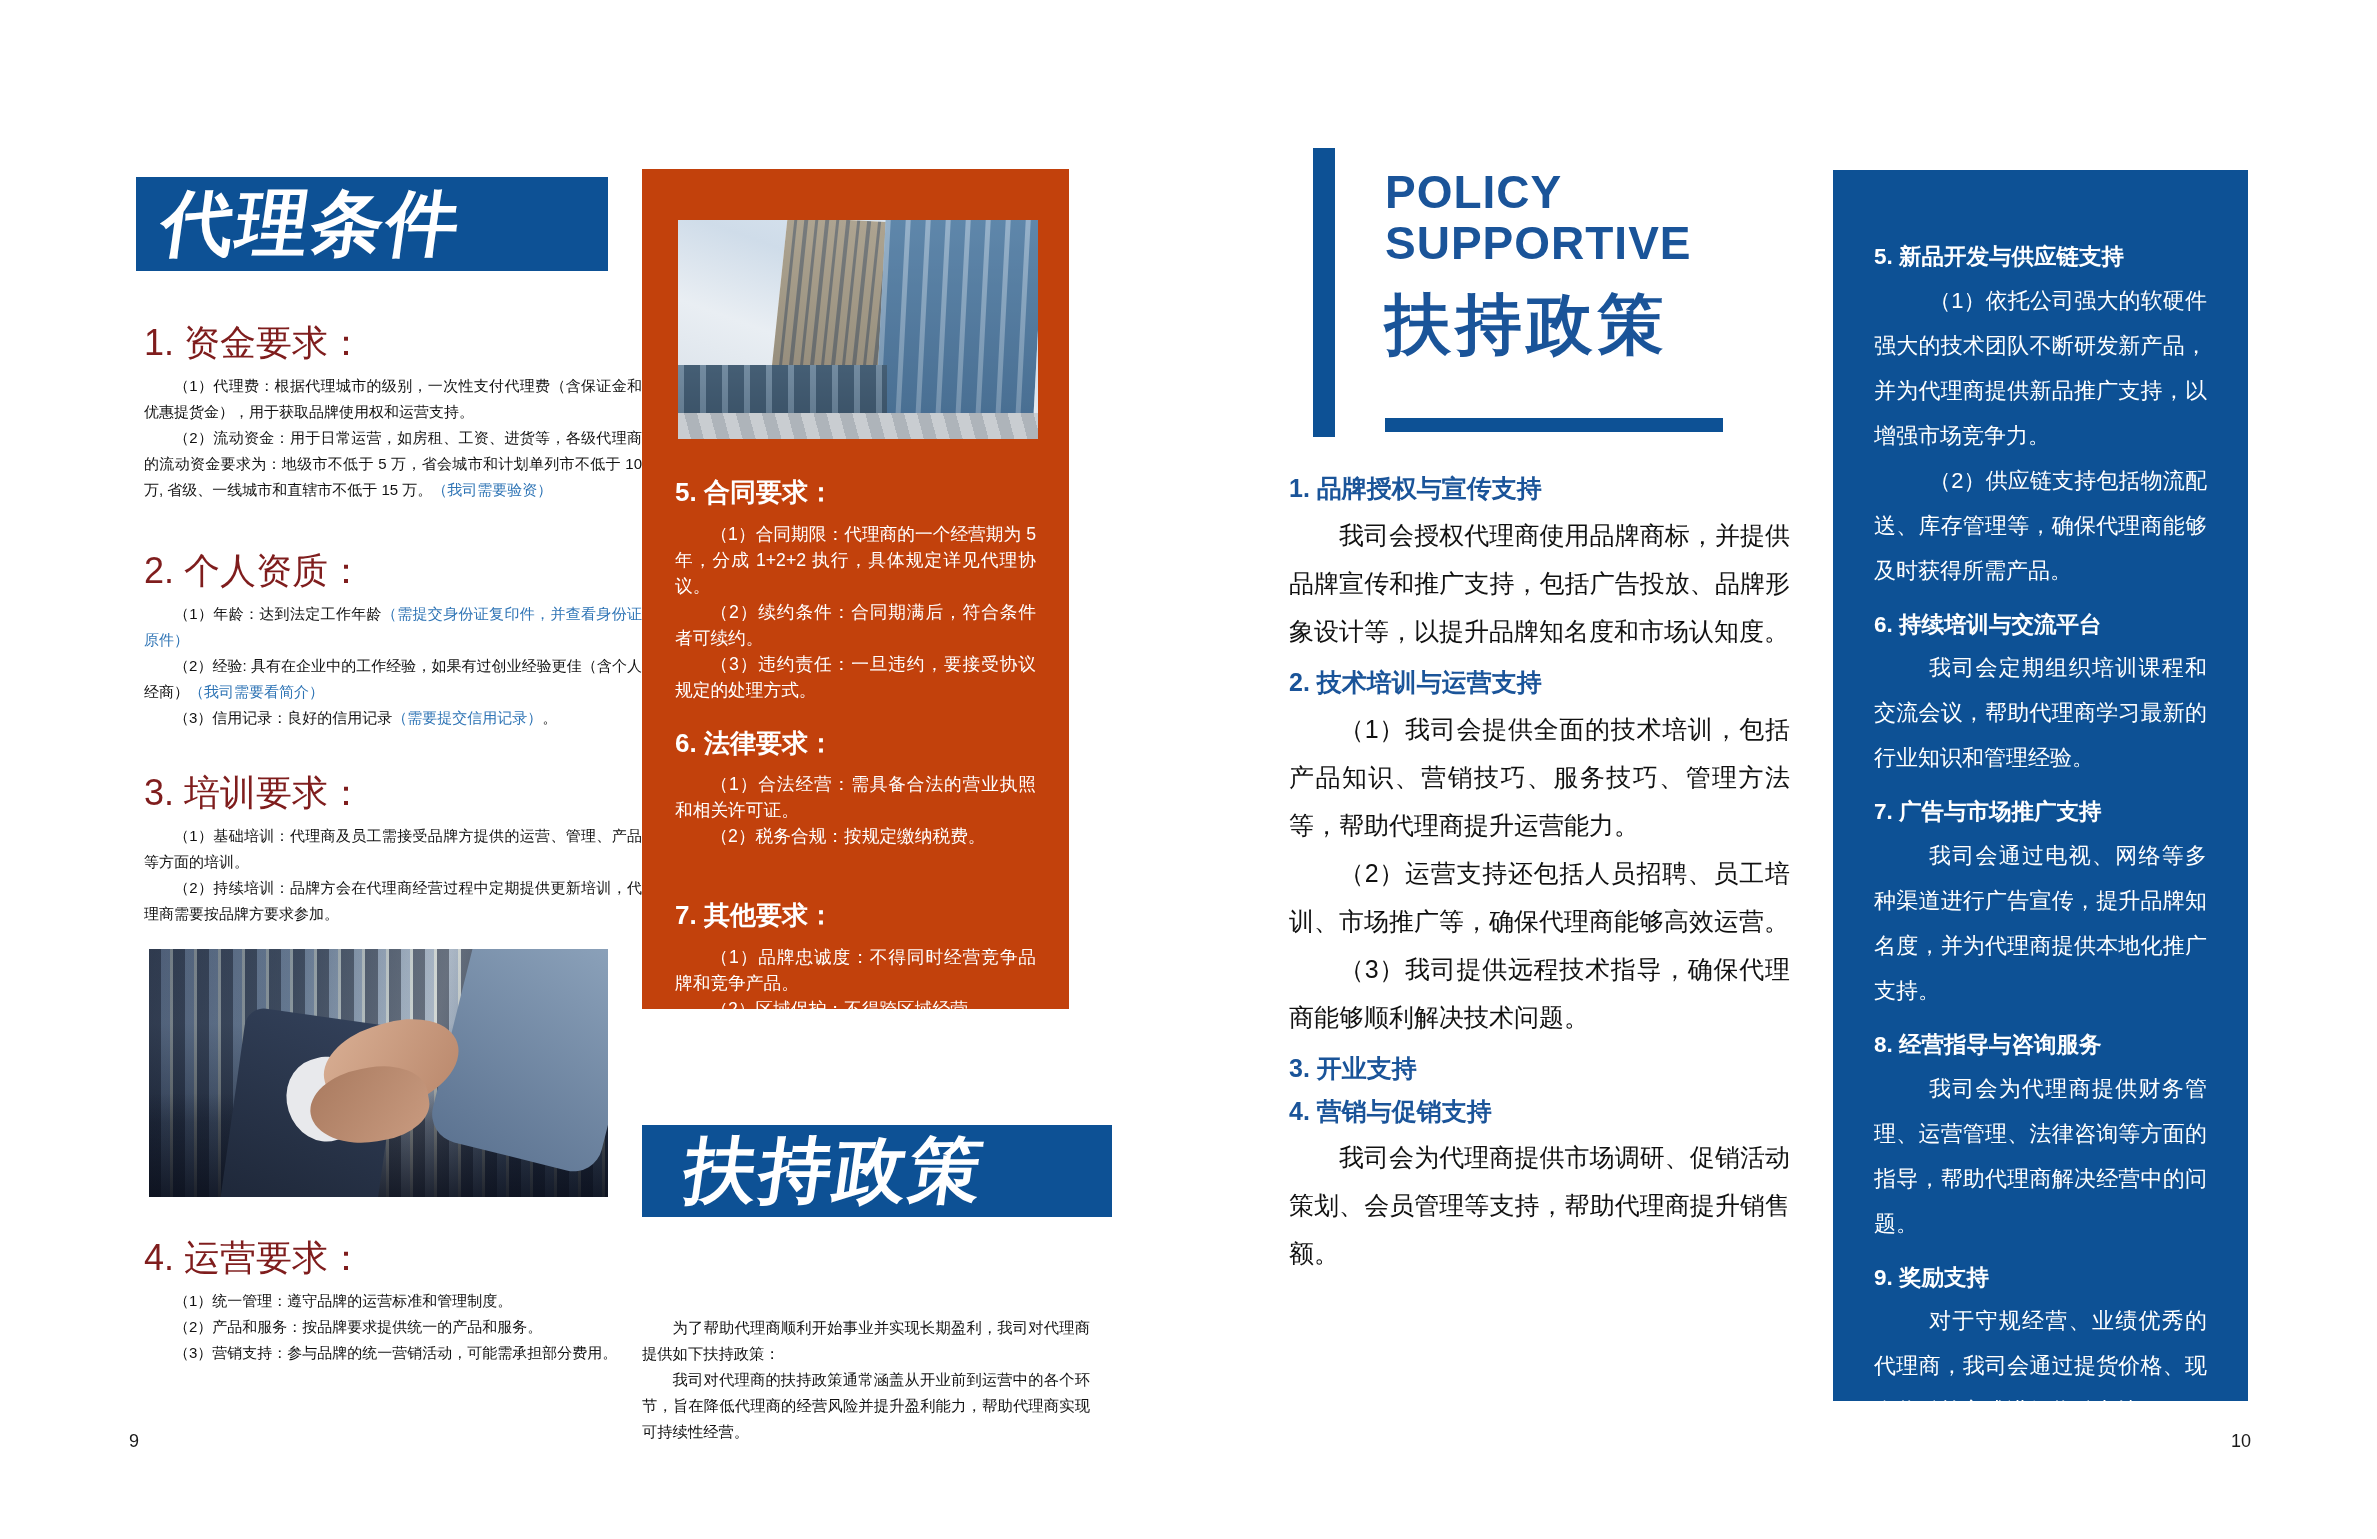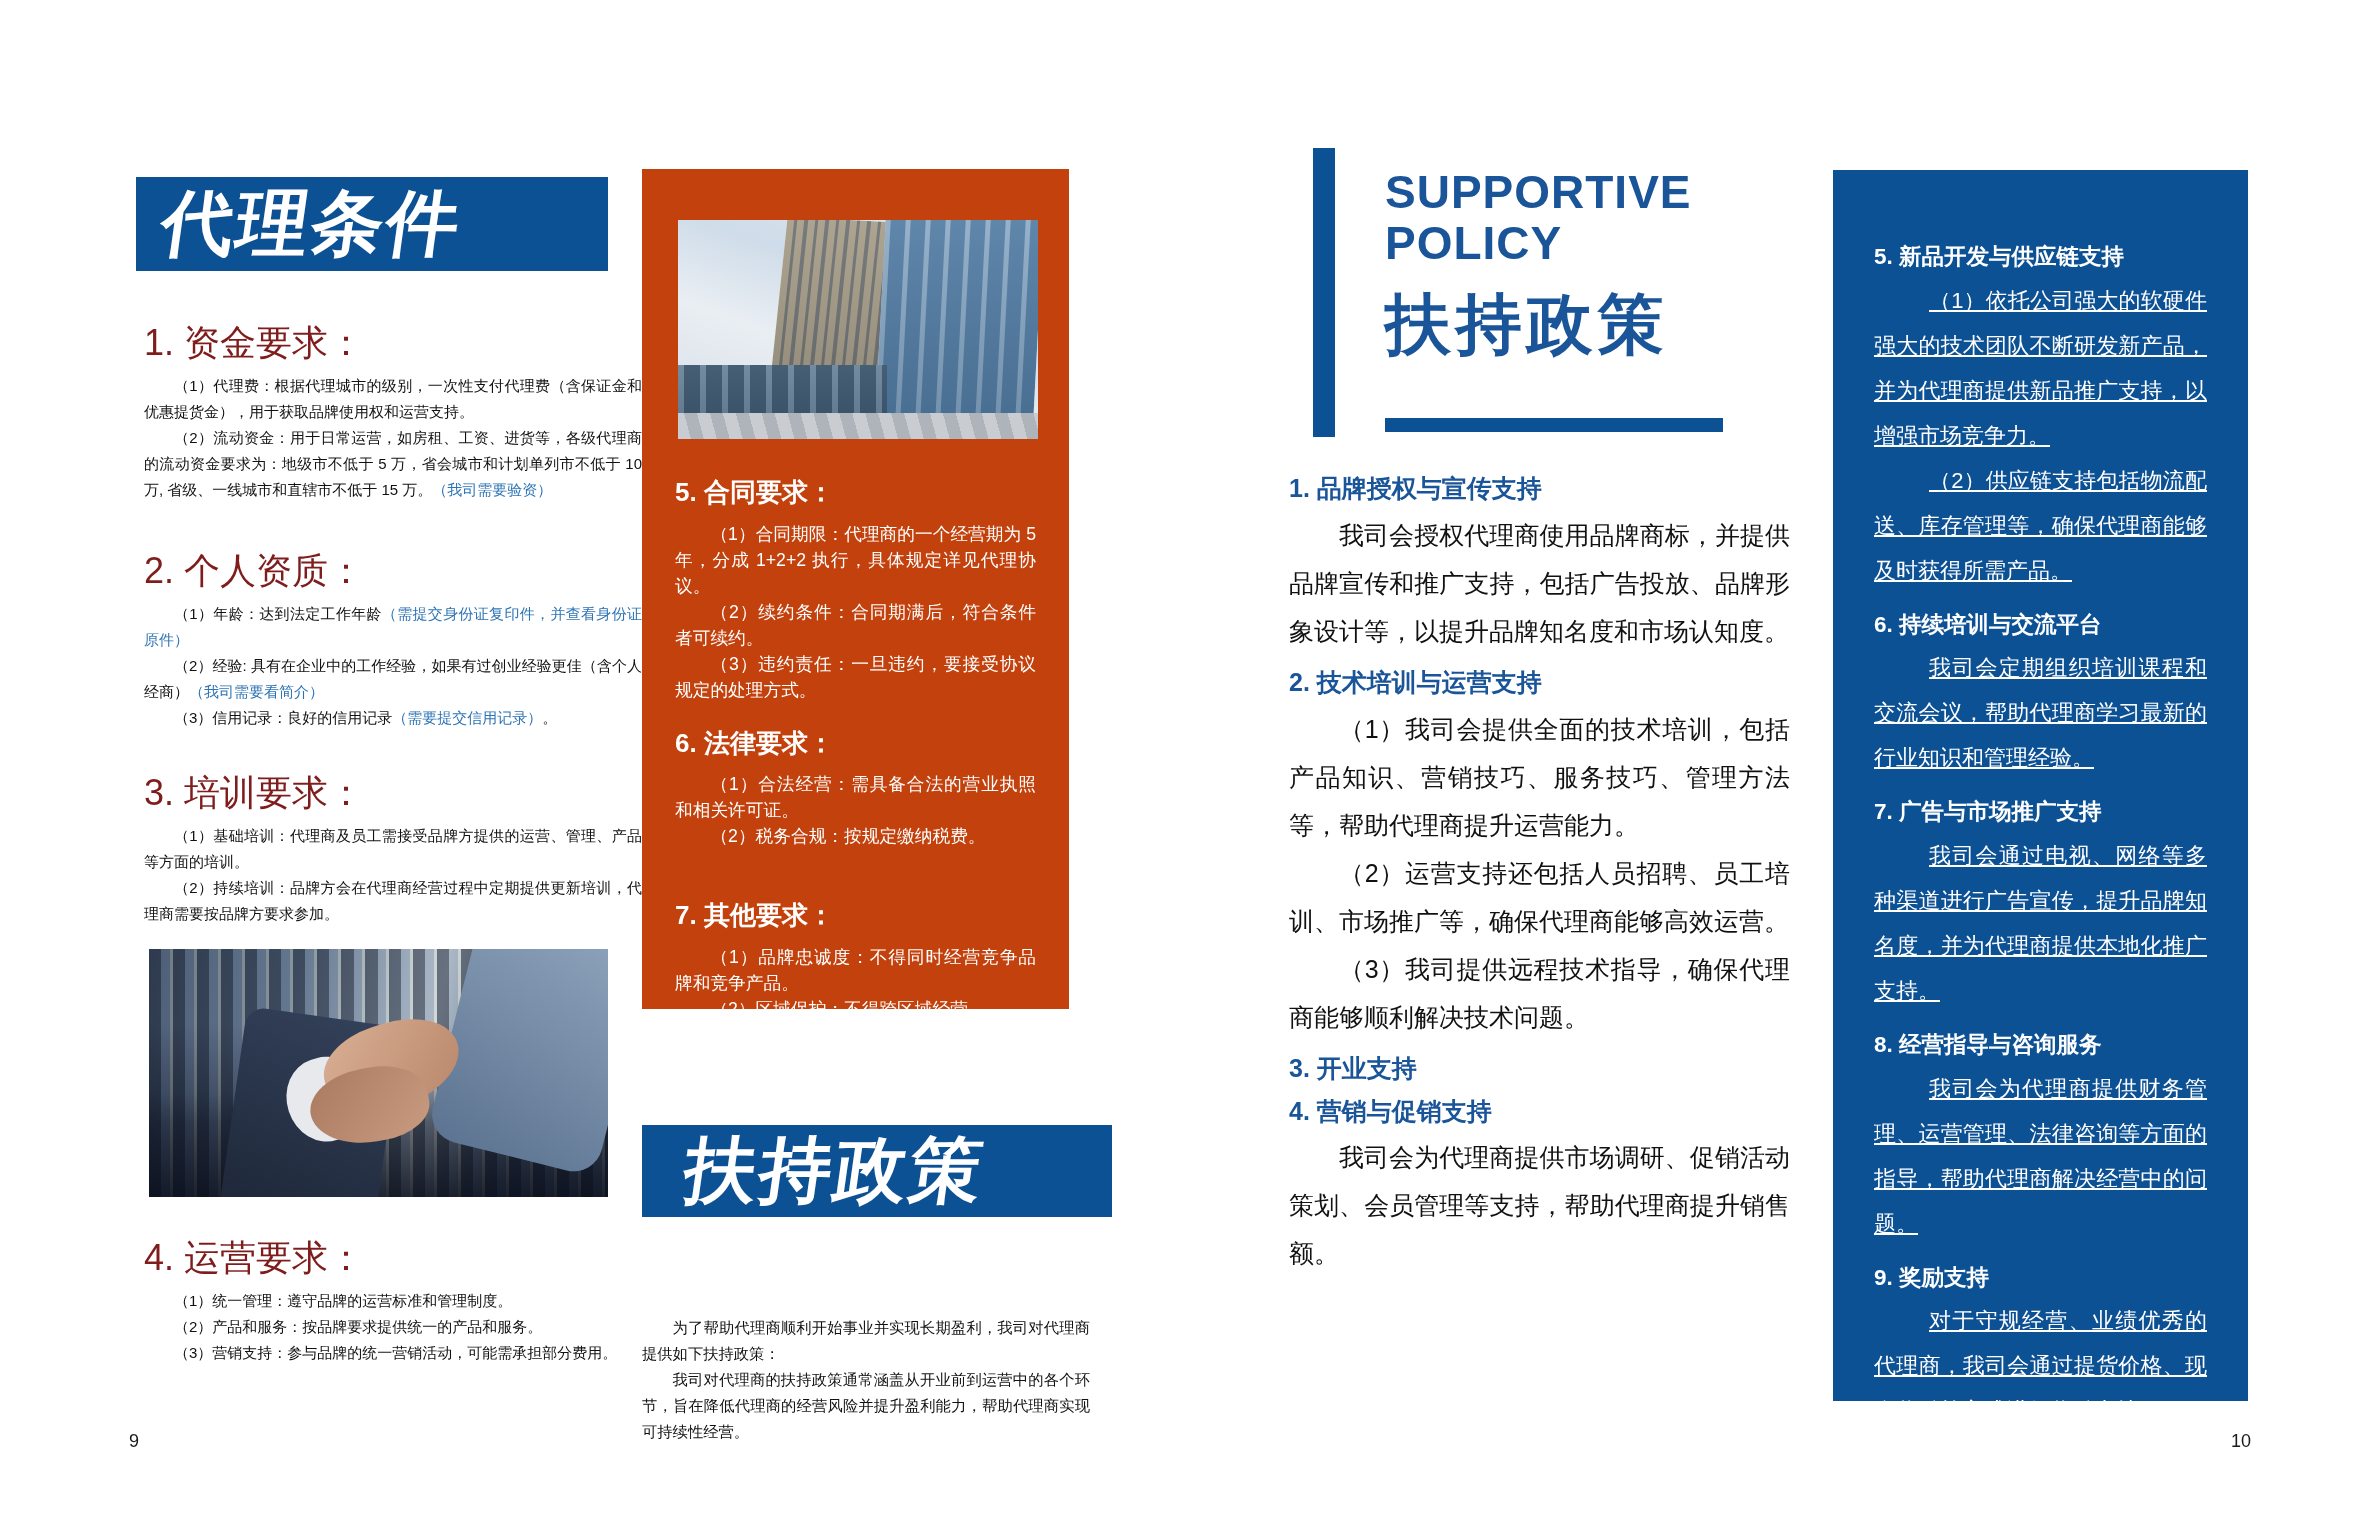--- a/index.html
+++ b/index.html
@@ -27,21 +27,21 @@
   
   .rheader .en{color:#1A5499;font-weight:bold;font-size:46px;line-height:51px;letter-spacing:1px;}
   .rheader .cn{color:#1A5499;font-weight:bold;font-size:66px;line-height:77px;letter-spacing:4.8px;margin-top:17px;white-space:nowrap;}
   .rcol .h{color:#1A5499;font-weight:bold;font-size:25px;line-height:29px;margin:13.4px 0 7.7px 0;white-space:nowrap;}
   .rcol .h:first-child{margin-top:0;}
   .rcol .para{font-size:25px;line-height:48px;text-align:justify;text-indent:2em;margin:0;}
   
   .sbar{background:#0D5195;color:#ffffff;padding:72px 41px 19px 41px;box-sizing:border-box;}
   .sbar .h{font-size:22.5px;font-weight:bold;line-height:29px;margin:17px 0 6.7px 0;white-space:nowrap;}
   .sbar .h:first-child{margin-top:0;}
-  .sbar .para{font-size:22px;line-height:45px;text-align:justify;text-indent:2.5em;margin:0;text-decoration:underline;}
+  .sbar .para{font-size:22px;line-height:45px;text-align:justify;text-indent:2.5em;margin:0;}
   .pagenum{font-size:18px;color:#1a1a1a;}
   
   .photo-building{position:relative;overflow:hidden;background:linear-gradient(200deg,#dfe9f2 0%,#cfdce9 35%,#e9eef3 60%,#d4dde6 100%);}
   .photo-building .tower-l{position:absolute;left:28%;top:0;width:34%;height:72%;
     background:repeating-linear-gradient(90deg,#cfc9bc 0 6.7px,#8e97a2 6.7px 10.5px),linear-gradient(#d6d0c4,#b9b4a9);
     background-blend-mode:multiply;transform:skewX(-6deg) skewY(3deg);}
   .photo-building .tower-r{position:absolute;right:0;top:0;width:44%;height:100%;
     background:repeating-linear-gradient(90deg,#e3e8ee 0 4.8px,#8fb0c9 4.8px 20px),linear-gradient(180deg,#a9c3d8,#7d9cb6);
     background-blend-mode:multiply;transform:skewX(-3deg);}
   .photo-building .podium{position:absolute;left:0;bottom:0;width:58%;height:34%;
@@ -137,22 +137,22 @@
     <span class="t">扶持政策</span>
   </div>
   <div class="abs" style="left:642px;top:1315px;width:448px;font-family:Liberation Serif, serif;">
     <p class="intro-para">为了帮助代理商顺利开始事业并实现长期盈利，我司对代理商提供如下扶持政策：</p>
     <p class="intro-para">我司对代理商的扶持政策通常涵盖从开业前到运营中的各个环节，旨在降低代理商的经营风险并提升盈利能力，帮助代理商实现可持续性经营。</p>
   </div>
 
   <div class="abs bluebox" style="left:1313px;top:148px;width:21.6px;height:289px;"></div>
 
   <div class="abs rheader" style="left:1385px;top:167px;">
+    <div class="en">POLICY</div>
     <div class="en">SUPPORTIVE</div>
-    <div class="en">POLICY</div>
     <div class="cn">扶持政策</div>
   </div>
 
   <div class="abs bluebox" style="left:1385px;top:418px;width:338px;height:14.4px;"></div>
 
   <div class="abs rcol" style="left:1289px;top:474px;width:501px;">
     <div class="h">1. 品牌授权与宣传支持</div>
     <p class="para">我司会授权代理商使用品牌商标，并提供品牌宣传和推广支持，包括广告投放、品牌形象设计等，以提升品牌知名度和市场认知度。</p>
     <div class="h">2. 技术培训与运营支持</div>
     <p class="para">（1）我司会提供全面的技术培训，包括产品知识、营销技巧、服务技巧、管理方法等，帮助代理商提升运营能力。</p>

